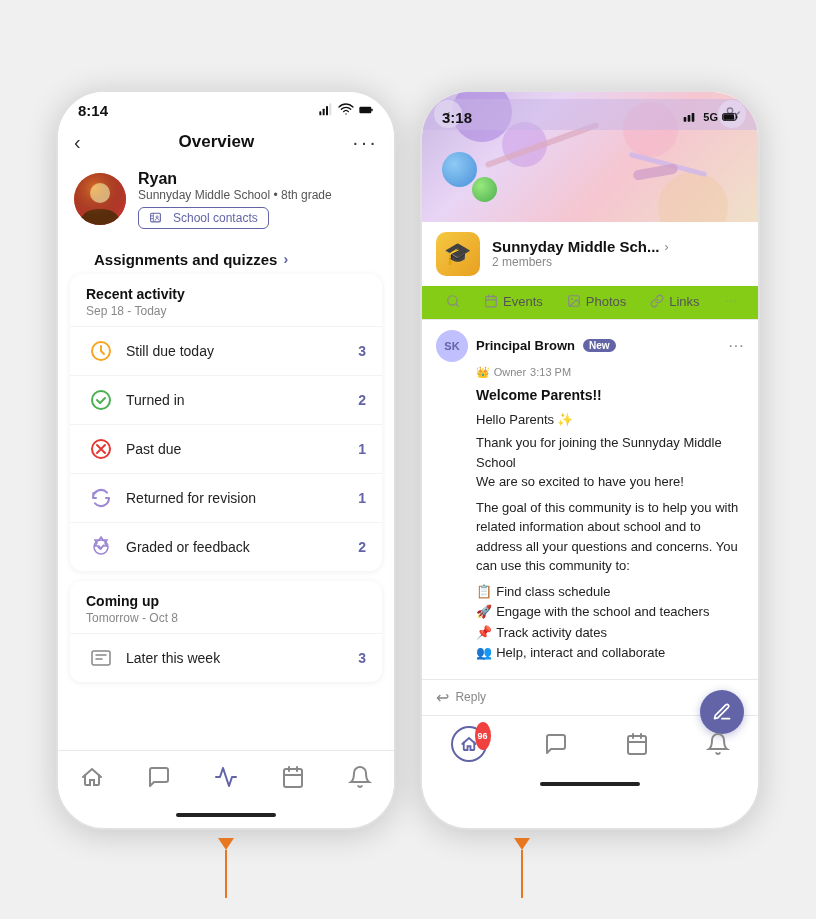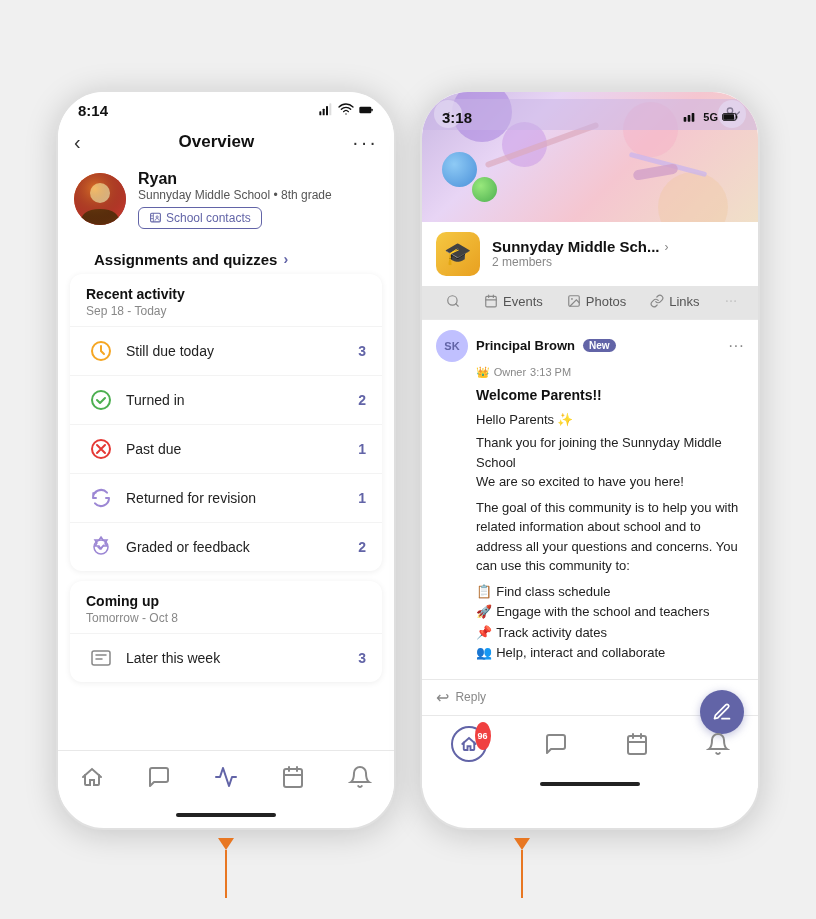--- a/index.html
+++ b/index.html
@@ -124,21 +124,21 @@
       color: #111;
     }
     .profile-info .school {
       font-size: 12px;
       color: #555;
       margin-bottom: 5px;
     }
     .school-contacts-btn {
       display: inline-flex;
       align-items: center;
-      gap: 4px;
+      gap: 11px;
       border: 1.5px solid #6264a7;
       border-radius: 6px;
       padding: 3px 10px;
       font-size: 12px;
       color: #6264a7;
       font-weight: 500;
       cursor: pointer;
       background: #fff;
     }
 
@@ -300,21 +300,21 @@
       font-size: 12px;
       color: #888;
     }
 
     .tab-bar {
       display: flex;
       align-items: center;
       border-bottom: 1px solid #e8e8e8;
       padding: 0 12px;
       gap: 0;
-      background: #e5e5e5;
+      background: #84cc16;
     }
     .tab-item {
       display: flex;
       align-items: center;
       gap: 5px;
       padding: 8px 12px;
       font-size: 13px;
       color: #555;
       cursor: pointer;
       border-bottom: 2px solid transparent;

